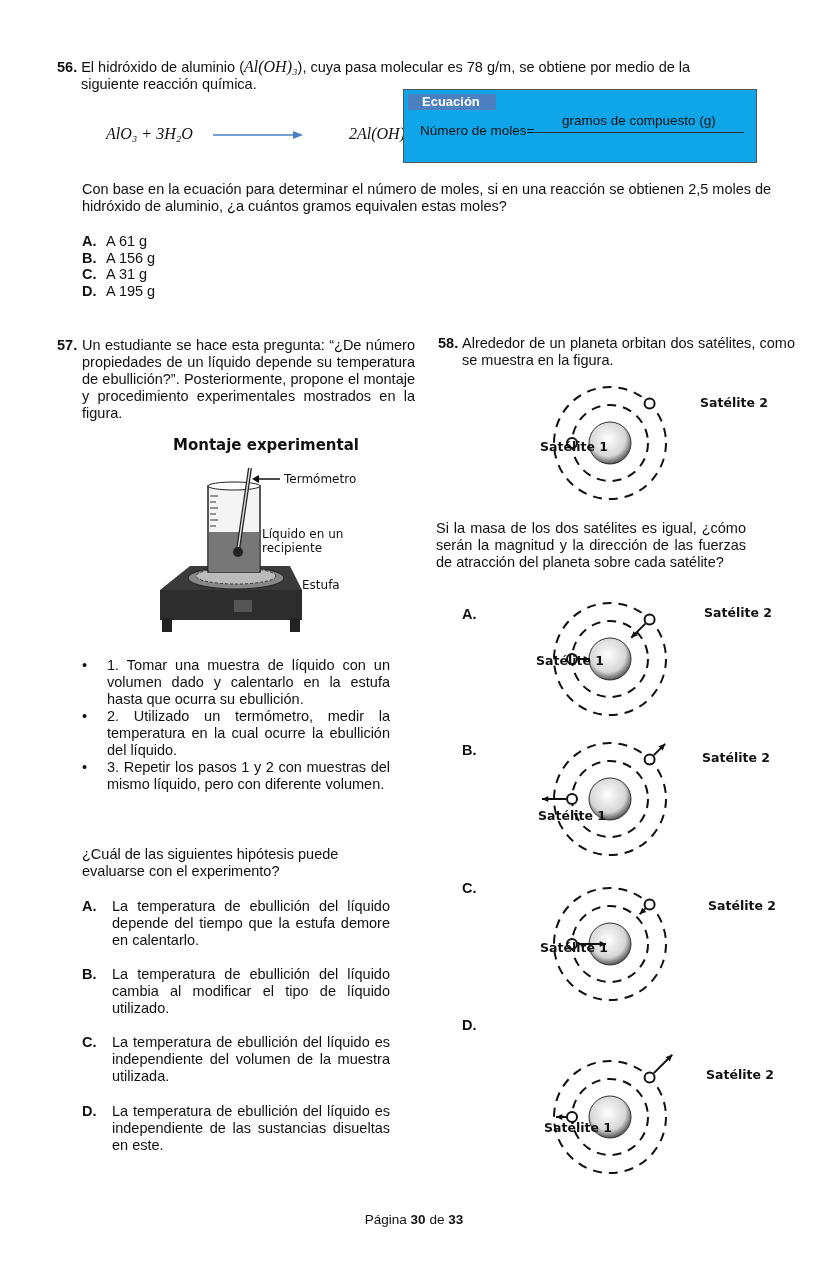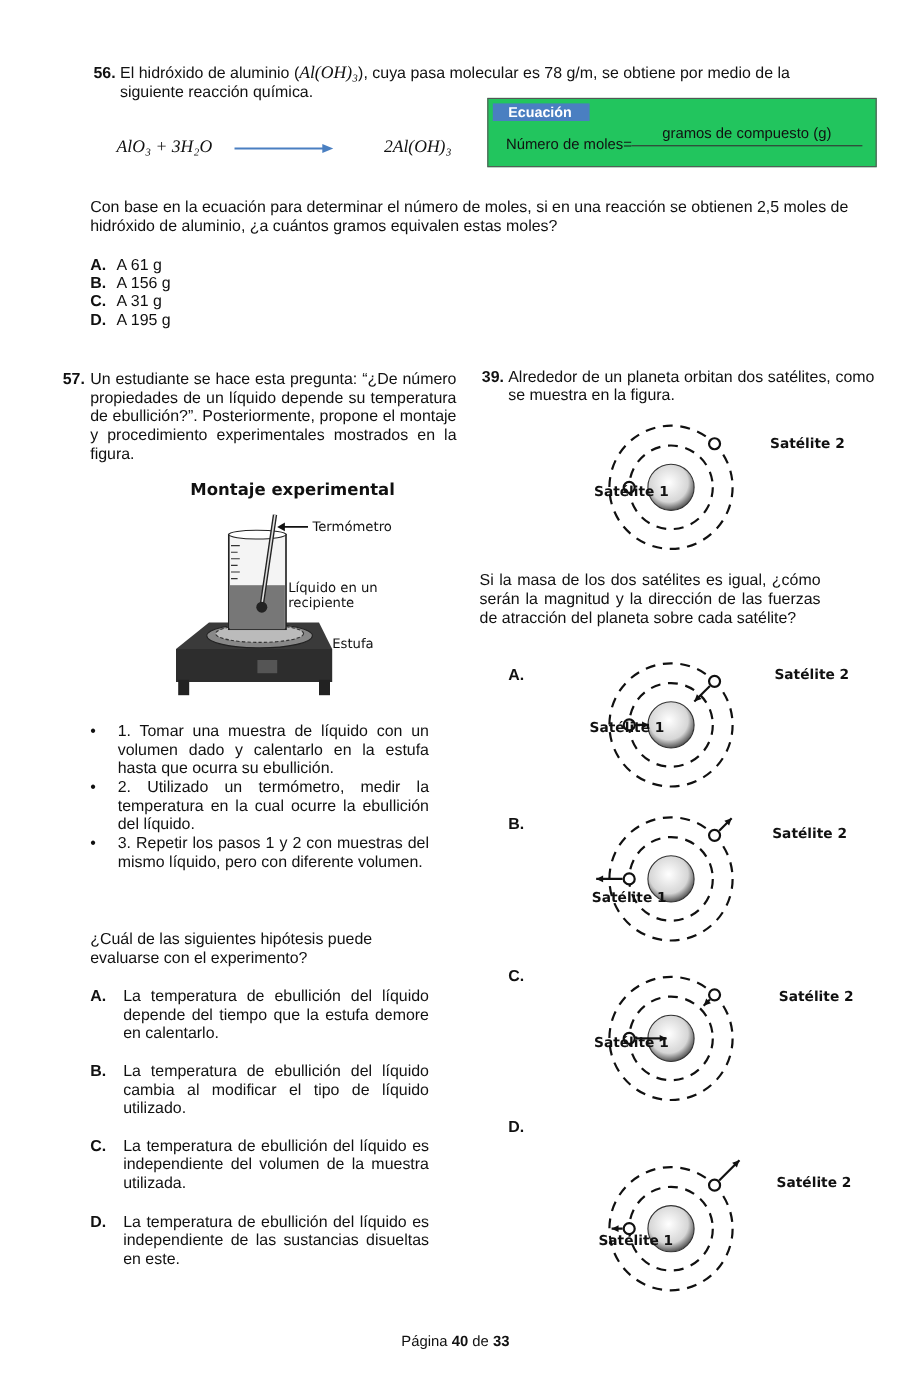--- a/index.html
+++ b/index.html
@@ -7,30 +7,30 @@
       width: 828px; height: 1266px; position: relative; overflow: hidden;
       font-family: "Liberation Sans", sans-serif; color: #111; font-size: 14.5px;
     }
     .abs { position: absolute; }
     .qnum { font-weight: bold; }
     .math { font-family: "Liberation Serif", serif; font-style: italic; font-size: 16px; }
     p { margin: 0; }
     .justify { text-align: justify; }
 
     
-    #q56-head { left: 57px; top: 58px; width: 700px; line-height: 17px; margin-left: 28px; }
+    #q56-head { left: 57px; top: 58px; width: 700px; line-height: 17px; }
     #q56-head .indent { padding-left: 24px; }
     #reaction { left: 106px; top: 125px; width: 300px; height: 24px; }
     #reaction .lhs { position: absolute; left: 0; top: 0; }
     #reaction .arrow { position: absolute; left: 107px; top: 3px; }
     #reaction .rhs { position: absolute; left: 204px; top: 0; margin-left: 39px; }
 
     #eq-box {
-      left: 403px; top: 89px; width: 354px; height: 63px;
-      background: #22c55e; border: 1px solid #555; box-sizing: border-box; margin-left: 40px;
+      left: 403px; top: 89px; width: 354px; height: 74px;
+      background: #0ea5e9; border: 1px solid #555; box-sizing: border-box;
     }
     #eq-tab {
       position: absolute; left: 4px; top: 4px; width: 88px; height: 16px;
       background: #4a7fc1; color: #fff; font-weight: bold; font-size: 13px;
       line-height: 16px; padding-left: 14px; box-sizing: border-box;
     }
     #eq-label { position: absolute; left: 16px; top: 33px; font-size: 13.5px; }
     #eq-frac-line { position: absolute; left: 130px; top: 42px; width: 210px; height: 1px; background: #333; }
     #eq-num { position: absolute; left: 158px; top: 23px; font-size: 13.5px; }
     #eq-den { position: absolute; left: 134px; top: 47px; font-size: 13.5px; white-space: nowrap; }
@@ -161,21 +161,21 @@
   </div>
 <div class="hyp" style="top:1034px;">
     <span class="letter">C.</span>
     <p class="txt">La temperatura de ebullición del líquido es independiente del volumen de la muestra utilizada.</p>
   </div>
 <div class="hyp" style="top:1103px;">
     <span class="letter">D.</span>
     <p class="txt">La temperatura de ebullición del líquido es independiente de las sustancias disueltas en este.</p>
   </div>
 
-<p id="q58" class="abs justify" style="padding-left:24px;text-indent:-24px;"><span class="qnum" style="display:inline-block;width:24px;text-indent:0;">39.</span><span>Alrededor de un planeta orbitan dos satélites, como se muestra en la figura.</span></p>
+<p id="q58" class="abs justify" style="padding-left:24px;text-indent:-24px;"><span class="qnum" style="display:inline-block;width:24px;text-indent:0;">58.</span><span>Alrededor de un planeta orbitan dos satélites, como se muestra en la figura.</span></p>
 
 <svg class="orbit-fig" style="left:490px;top:385px;" width="250" height="115">
     <defs>
       <radialGradient id="pgmain" cx="45%" cy="40%" r="60%">
         <stop offset="0%" stop-color="#ffffff"></stop>
         <stop offset="70%" stop-color="#d6d6d6"></stop>
         <stop offset="100%" stop-color="#555"></stop>
       </radialGradient>
     </defs>
     <circle cx="120" cy="58" r="56" fill="none" stroke="#111" stroke-width="2" stroke-dasharray="9,7"></circle>
@@ -271,14 +271,14 @@
     <circle cx="159.59797974644667" cy="32.402020253553346" r="5" fill="#fff" stroke="#111" stroke-width="2"></circle>
     <line x1="76" y1="72" x2="66" y2="72" stroke="#111" stroke-width="2"></line>
     <polygon points="66,72 72.30312971646873,68.95524126122139 72.30312971646873,75.04475873877861" fill="#111"></polygon>
     <line x1="163.84062043356596" y1="28.159379566434062" x2="182.2253967444162" y2="9.774603255583827" stroke="#111" stroke-width="2"></line>
     <polygon points="182.2253967444162,9.774603255583827 179.92138053047006,16.38455857206467 175.61544142793537,12.078619469529956" fill="#111"></polygon>
   </svg>
 <div class="abs sat-lbl" style="left:500px;top:1120px;">Satélite 1</div>
 <div class="abs sat-lbl" style="left:662px;top:1067px;">Satélite 2</div>
 
 <div id="footer" class="abs">
-  <span>Página </span><b>40</b><span> de </span><b>33</b>
+  <span>Página </span><b>30</b><span> de </span><b>33</b>
 </div>
 
 </body></html>

